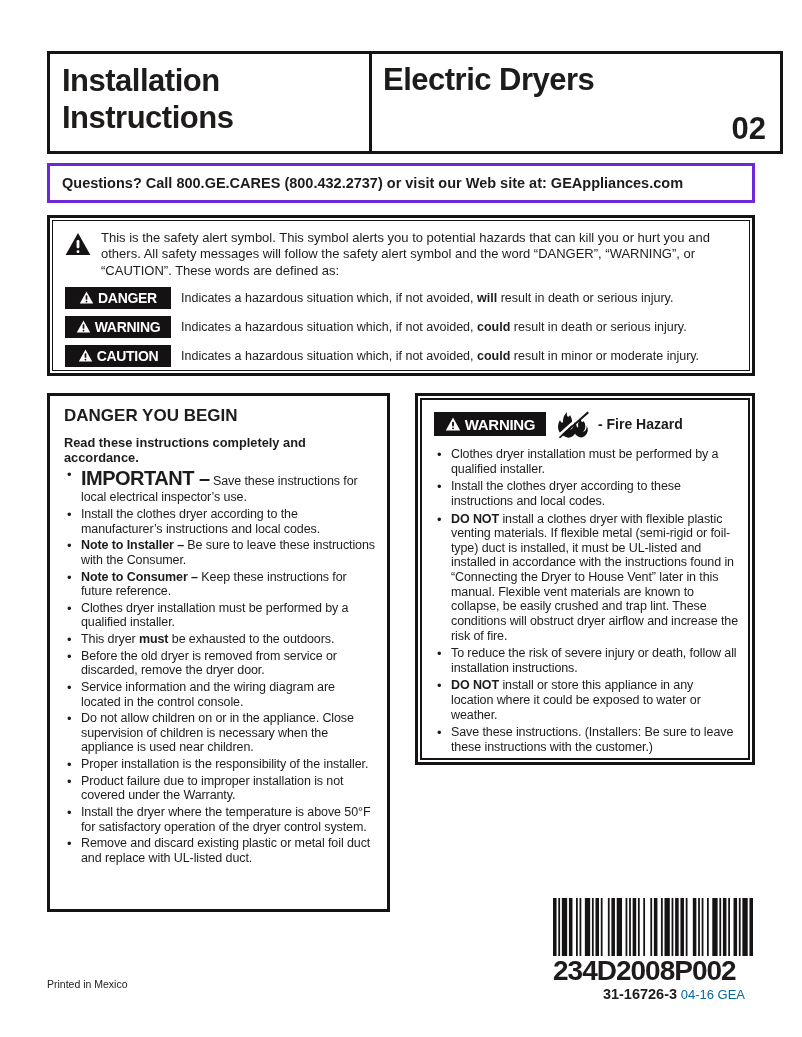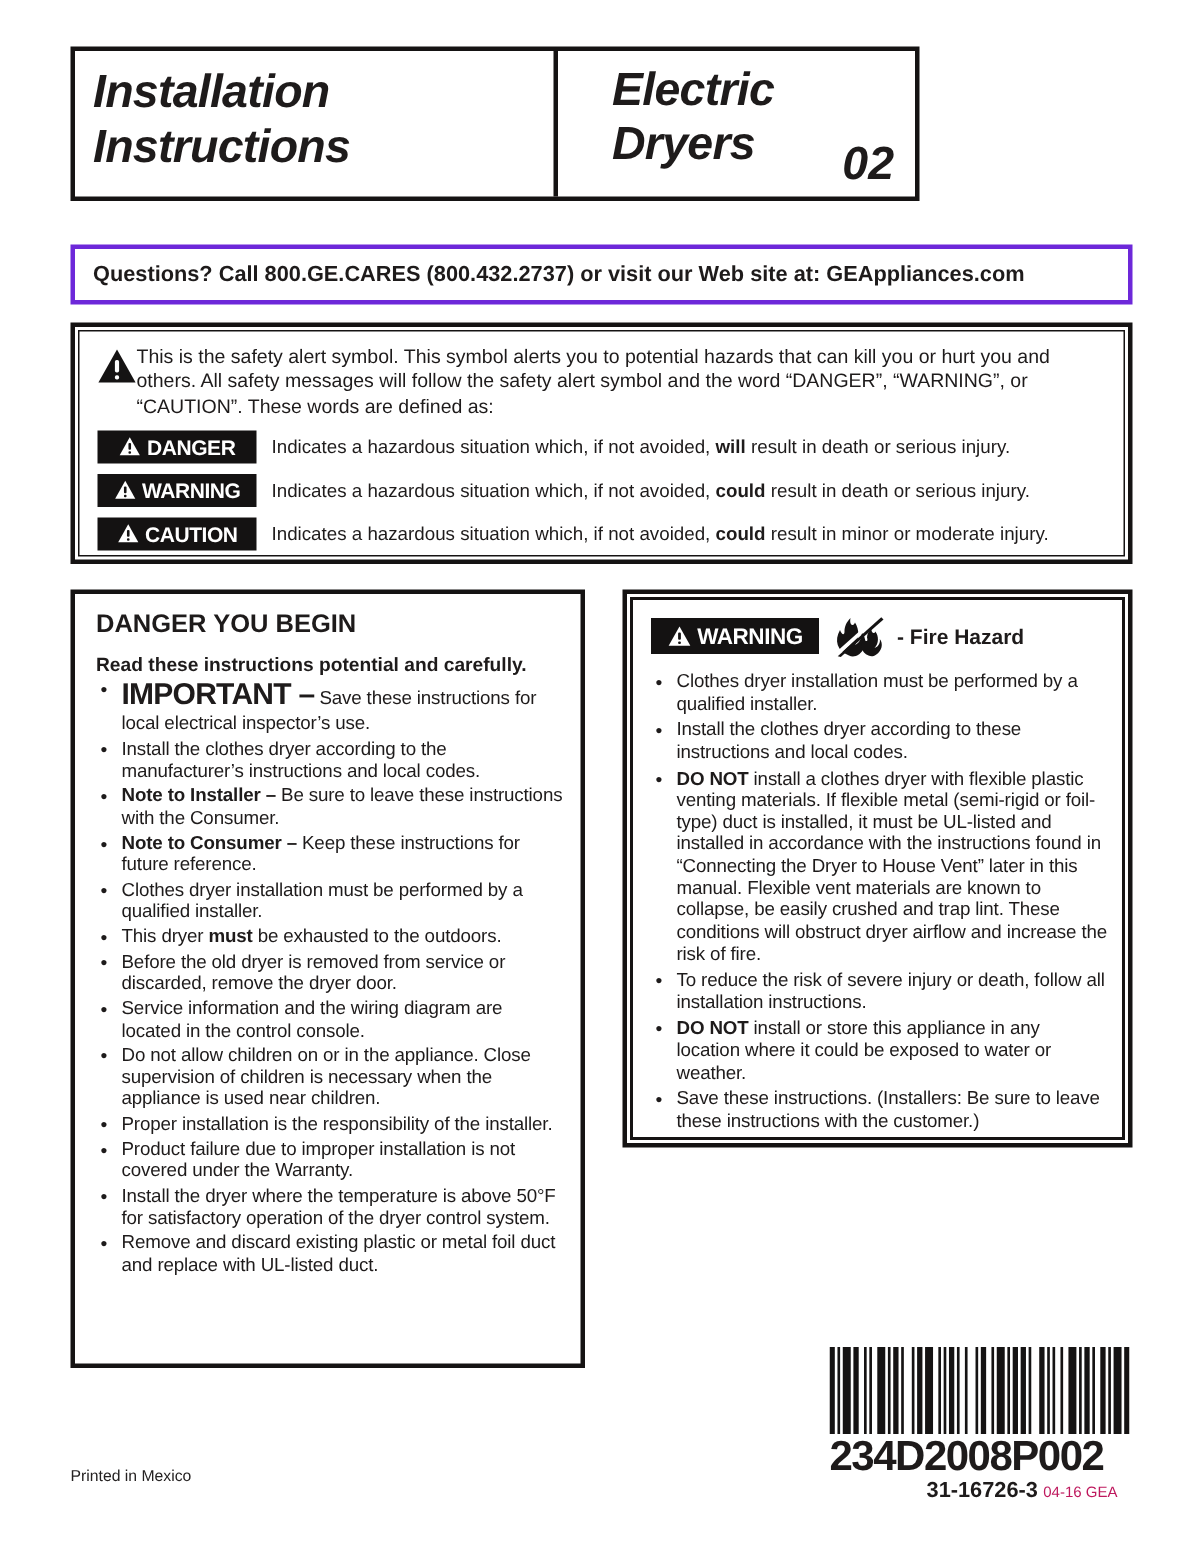--- a/index.html
+++ b/index.html
@@ -1,39 +1,39 @@
 <!DOCTYPE html>
 <html><head>
 <meta charset="utf-8">
 <style>
   * { box-sizing: border-box; margin: 0; padding: 0; }
   html,body { background:#fff; }
   body { font-family: "Liberation Sans", sans-serif; color:#1e1b1b; }
   .page { position:relative; width:802px; height:1037px; background:#fff; overflow:hidden; }
 
   
-  .header-box { position:absolute; left:47px; top:31px; width:566px; height:103px;
-    border:3px solid #151313; display:flex;font-style:italic; }
+  .header-box { position:absolute; left:47px; top:51px; width:736px; height:103px;
+    border:3px solid #151313; display:flex; }
   .header-left { width:322px; border-right:3px solid #151313; padding:8px 0 0 12px;
     font-size:31px; font-weight:bold; line-height:1.2; letter-spacing:-0.5px; }
-  .header-right { flex:1; position:relative; padding:8px 0 0 36px; }
+  .header-right { flex:1; position:relative; padding:8px 0 0 11px; }
   .header-product { font-size:31px; font-weight:bold; letter-spacing:-0.5px; }
   .header-pagenum { position:absolute; right:14px; bottom:4px; font-size:31px; font-weight:bold; }
 
   
   .questions-bar { position:absolute; left:47px; top:163px; width:708px; height:40px;
     border:3px solid #6d28d9; display:flex; align-items:center; padding-left:12px;
     font-size:14.5px; font-weight:bold; }
 
   
   .safety-box { position:absolute; left:47px; top:215px; width:708px; height:161px;
     border:3px solid #151313; }
   .safety-inner { border:1.5px solid #151313; margin:2px; height:calc(100% - 4px);
     padding:9px 12px 0 12px; }
-  .safety-intro { display:flex; }
+  .safety-intro { display:flex; gap:10px; }
   .safety-intro .tri { flex:0 0 26px; padding-top:2px; }
   .safety-intro-text { font-size:13px; line-height:1.25; flex:1; }
   .defs { margin-top:8px; }
   .def-row { display:flex; align-items:center; margin-bottom:7px;text-align:center; }
   .badge { width:106px; height:22px; background:#141212; color:#fff; display:flex;
     align-items:center; justify-content:center; gap:4px; font-weight:bold; font-size:14px;
     flex:0 0 106px; letter-spacing:-0.3px; }
   .def-text { margin-left:10px; font-size:12.5px; }
   .b { font-weight:bold; }
 
@@ -57,21 +57,21 @@
   .hazard-label { font-size:14px; font-weight:bold; }
   .right-box ul.bullets li { margin-bottom:3px; }
 
   
   .barcode-block { position:absolute; left:553px; top:898px; width:202px; }
   .barcode-bars { width:200px; height:58px; display:block; }
   .part-number { font-size:28px; font-weight:bold; letter-spacing:-1px; line-height:1.05;
     white-space:nowrap; }
   .doc-line { text-align:right; padding-right:10px; font-size:13px; margin-top:1px; white-space:nowrap; }
   .doc-number { font-weight:bold; font-size:14.5px; }
-  .doc-date { font-size:10px; color:#be185d; }
+  .doc-date { font-size:13px; color:#0369a1; }
   .printed-in { position:absolute; left:47px; top:978px; font-size:10.5px; color:#242121; }
 
   .icon svg { display:block; }
 </style>
 </head>
 <body>
 
 <div class="page">
 
   <div class="header-box">
@@ -140,21 +140,21 @@
             <span>CAUTION</span>
           </span>
           <span class="def-text"><span>Indicates a hazardous situation which, if not avoided, </span><span class="b">could</span><span> result in minor or moderate injury.</span></span>
         </div>
       </div>
     </div>
   </div>
 
   <div class="left-box">
     <div class="byb-title">DANGER YOU BEGIN</div>
-    <div class="byb-sub">Read these instructions potential and carefully.</div>
+    <div class="byb-sub">Read these instructions completely and accordance.</div>
     <ul class="bullets">
         <li><span class="imp">IMPORTANT –</span><span> Save these instructions for local electrical inspector’s use.</span></li>
         <li><span>Install the clothes dryer according to the manufacturer’s instructions and local codes.</span></li>
         <li><span class="b">Note to Installer – </span><span>Be sure to leave these instructions with the Consumer.</span></li>
         <li><span class="b">Note to Consumer – </span><span>Keep these instructions for future reference.</span></li>
         <li><span>Clothes dryer installation must be performed by a qualified installer.</span></li>
         <li><span>This dryer </span><span class="b">must</span><span> be exhausted to the outdoors.</span></li>
         <li><span>Before the old dryer is removed from service or discarded, remove the dryer door.</span></li>
         <li><span>Service information and the wiring diagram are located in the control console.</span></li>
         <li><span>Do not allow children on or in the appliance. Close supervision of children is necessary when the appliance is used near children.</span></li>

